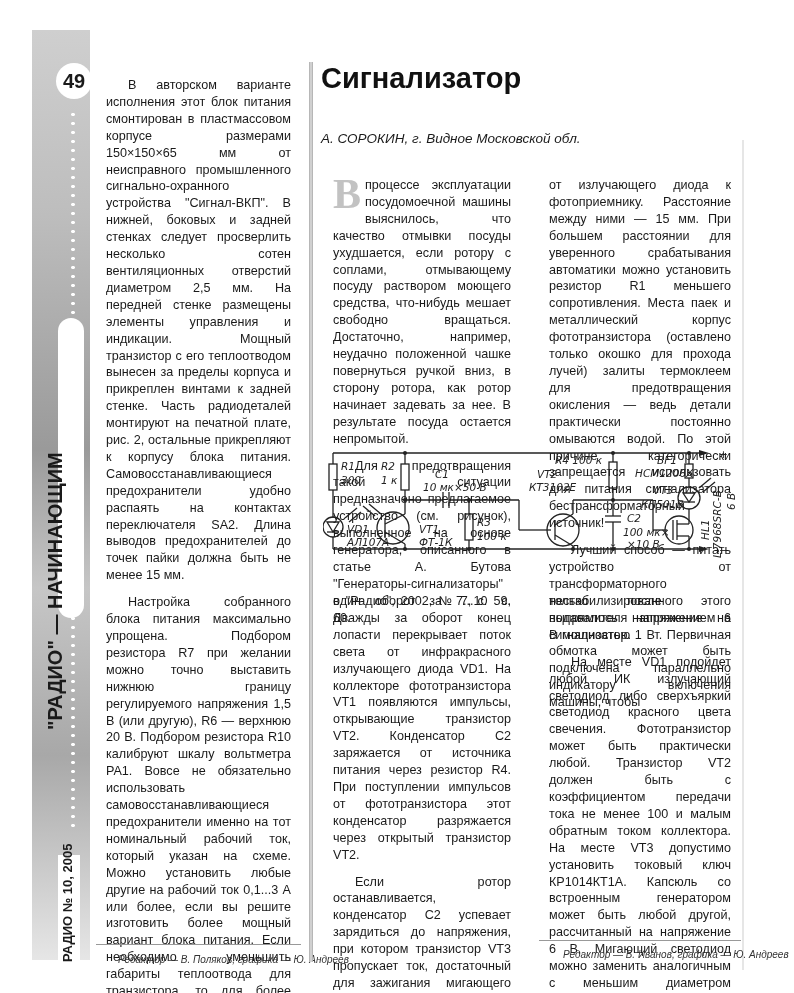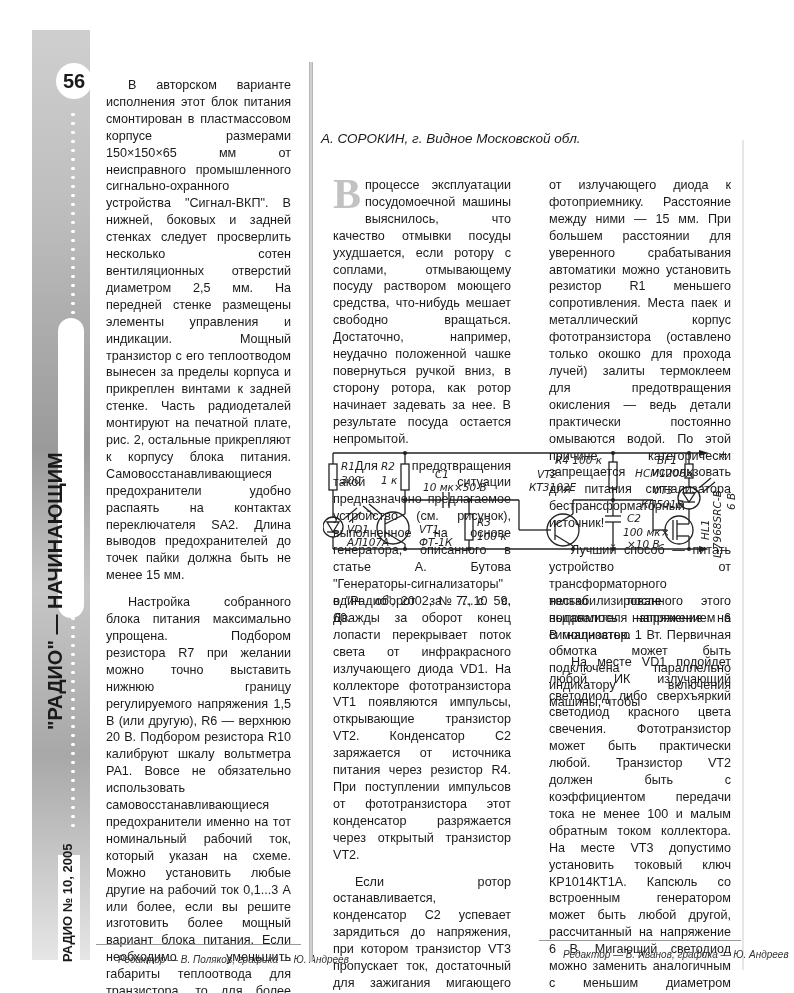--- a/index.html
+++ b/index.html
@@ -50,38 +50,39 @@
   .credit2 { left: 563px; top: 949px; }
   .rule { position: absolute; height: 1px; background: #999; }
   .schematic { position: absolute; left: 323px; top: 448px; width: 418px; height: 126px; }
   .schematic text { font-family: "DejaVu Sans", sans-serif; font-style: italic; font-size: 10.5px; fill: #222; }
 </style>
 </head>
 <body>
 
 <div class="strip"></div>
 <div class="strip-dots"></div>
-<div class="page-num">56</div>
+<div class="page-num">49</div>
 <div class="rubric-box"></div>
 <div class="rubric">"РАДИО" — НАЧИНАЮЩИМ</div>
 <div class="issue-box"></div>
 <div class="issue">РАДИО № 10, 2005</div>
 
 <div class="col col1">
   <p>В авторском варианте исполнения этот блок питания смонтирован в пластмассовом корпусе размерами 150×150×65 мм от неисправного промышленного сигнально-охранного устройства "Сигнал-ВКП". В нижней, боковых и задней стенках следует просверлить несколько сотен вентиляционных отверстий диаметром 2,5 мм. На передней стенке размещены элементы управления и индикации. Мощный транзистор с его теплоотводом вынесен за пределы корпуса и прикреплен винтами к задней стенке. Часть радиодеталей монтируют на печатной плате, рис. 2, остальные прикрепляют к корпусу блока питания. Самовосстанавливающиеся предохранители удобно распаять на контактах переключателя SA2. Длина выводов предохранителей до точек пайки должна быть не менее 15 мм.</p>
   <p>Настройка собранного блока питания максимально упрощена. Подбором резистора R7 при желании можно точно выставить нижнюю границу регулируемого напряжения 1,5 В (или другую), R6 — верхнюю 20 В. Подбором резистора R10 калибруют шкалу вольтметра PA1. Вовсе не обязательно использовать самовосстанавливающиеся предохранители именно на тот номинальный рабочий ток, который указан на схеме. Можно установить любые другие на рабочий ток 0,1...3 А или более, если вы решите изготовить более мощный вариант блока питания. Если необходимо уменьшить габариты теплоотвода для транзистора, то для более эффективного охлаждения на нем можно смонтировать два малогабаритных вентилятора на 12 В, 50 мА, например, модели PL40S12M, которые применяют в съемных контейнерах для накопителей HDD, ZIP, LS120 и других устройств чтения/записи. Для питания этих вентиляторов потребуется дополнительный стабилизатор на 12 В, например, выполненный на микросхеме КР142ЕН8Б. Для автоматического включения вентиляторов можно применить несложное электронное термореле.</p>
 
 </div>
 <div class="rule" style="left:96px; top:944px; width:205px;"></div>
 <div class="credit credit1">Редактор — В. Поляков, графика — Ю. Андреев</div>
 
 <div class="divider"></div>
 <div class="divider2"></div>
 
 <div class="title">
+  <div>Сигнализатор</div>
 </div>
 <div class="author">А. СОРОКИН, г. Видное Московской обл.</div>
 
 <div class="col col2">
   <p style="text-indent:0"><span class="dropcap">В</span><span> процессе эксплуатации посудомоечной машины выяснилось, что качество отмывки посуды ухудшается, если ротору с соплами, отмывающему посуду раствором моющего средства, что-нибудь мешает свободно вращаться. Достаточно, например, неудачно положенной чашке повернуться ручкой вниз, в сторону ротора, как ротор начинает задевать за нее. В результате посуда остается непромытой.</span></p>
   <p>Для предотвращения такой ситуации предназначено предлагаемое устройство (см. рисунок), выполненное на основе генератора, описанного в статье А. Бутова "Генераторы-сигнализаторы" в "Радио", 2002, № 7, с. 59, 60.</p>
 </div>
 <div class="col col3">
   <p style="text-indent:0">от излучающего диода к фотоприемнику. Расстояние между ними — 15 мм. При большем расстоянии для уверенного срабатывания автоматики можно установить резистор R1 меньшего сопротивления. Места паек и металлический корпус фототранзистора (оставлено только окошко для прохода лучей) залиты термоклеем для предотвращения окисления — ведь детали практически постоянно омываются водой. По этой причине категорически запрещается использовать для питания сигнализатора бестрансформаторный источник!</p>
   <p>Лучший способ — питать устройство от трансформаторного нестабилизированного выпрямителя напряжением 6 В мощностью 1 Вт. Первичная обмотка может быть подключена параллельно индикатору включения машины, чтобы</p>

